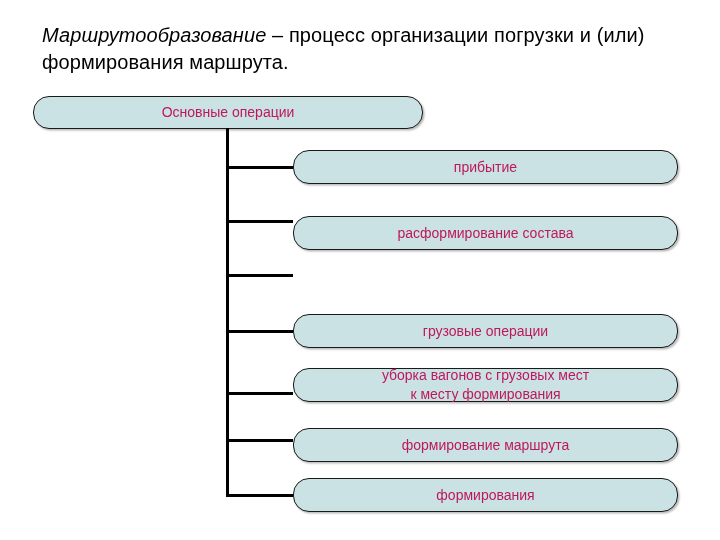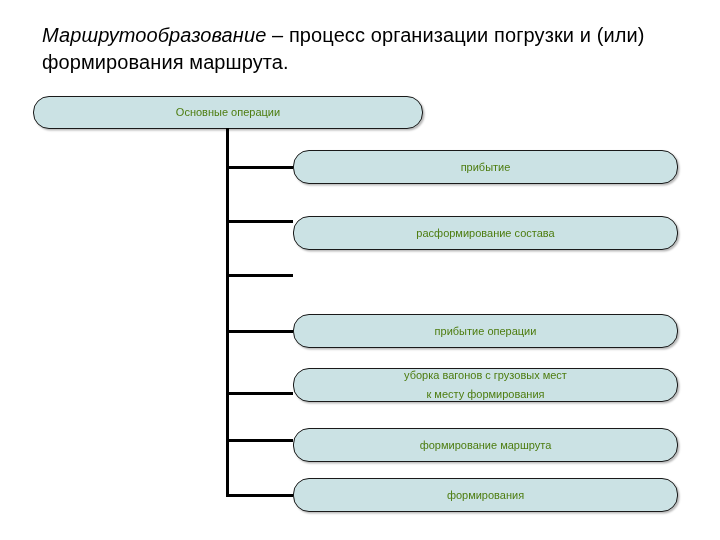--- a/index.html
+++ b/index.html
@@ -30,22 +30,22 @@
     position: absolute;
     box-sizing: border-box;
     background: #cbe2e4;
     border: 1px solid #1a1a1a;
     border-radius: 16px;
     box-shadow: 1.5px 1.5px 2px rgba(0,0,0,0.28);
     display: flex;
     align-items: center;
     justify-content: center;
     text-align: center;
-    font-size: 11px;
-    color: #4d7c0f;
+    font-size: 14px;
+    color: #be185d;
     white-space: pre-line;
     line-height: 19px;
   }
   .root-box   { left: 33px;  top: 96px;  width: 390px; height: 33px; }
   .child      { left: 293px; width: 385px; height: 34px; }
   .b1 { top: 150px; }
   .b2 { top: 216px; }
   .b3 { top: 258px; }
   .b4 { top: 314px; }
   .b5 { top: 368px; height: 34px; }
@@ -91,21 +91,21 @@
   <div class="line connector c6"></div>
   <div class="line connector c7"></div>
 
   <div class="node child b1">
     <span>прибытие</span>
   </div>
   <div class="node child b2">
     <span>расформирование состава</span>
   </div>
   <div class="node child b4">
-    <span>прибытие операции</span>
+    <span>грузовые операции</span>
   </div>
   <div class="node child b5">
     <span>уборка вагонов с грузовых мест
 к месту формирования</span>
   </div>
   <div class="node child b6">
     <span>формирование маршрута</span>
   </div>
   <div class="node child b7">
     <span>формирования</span>

